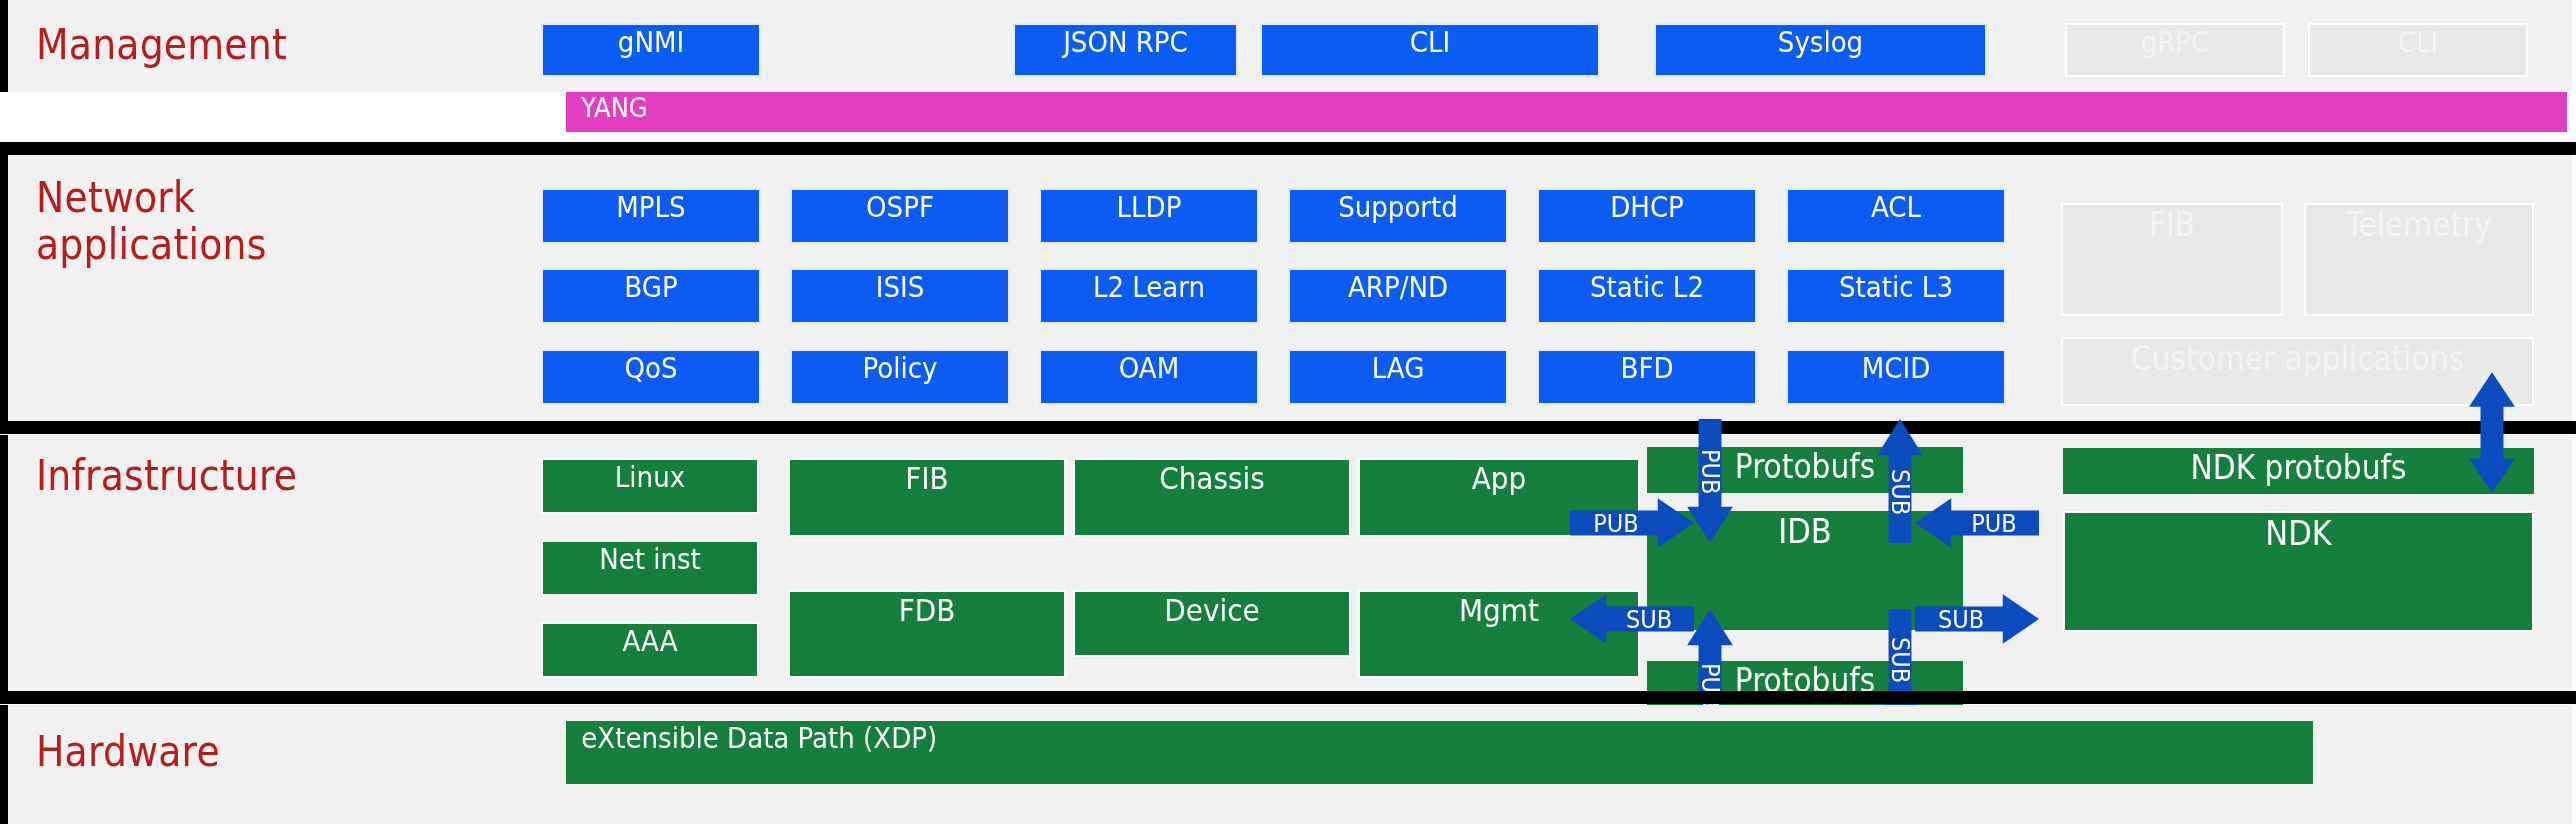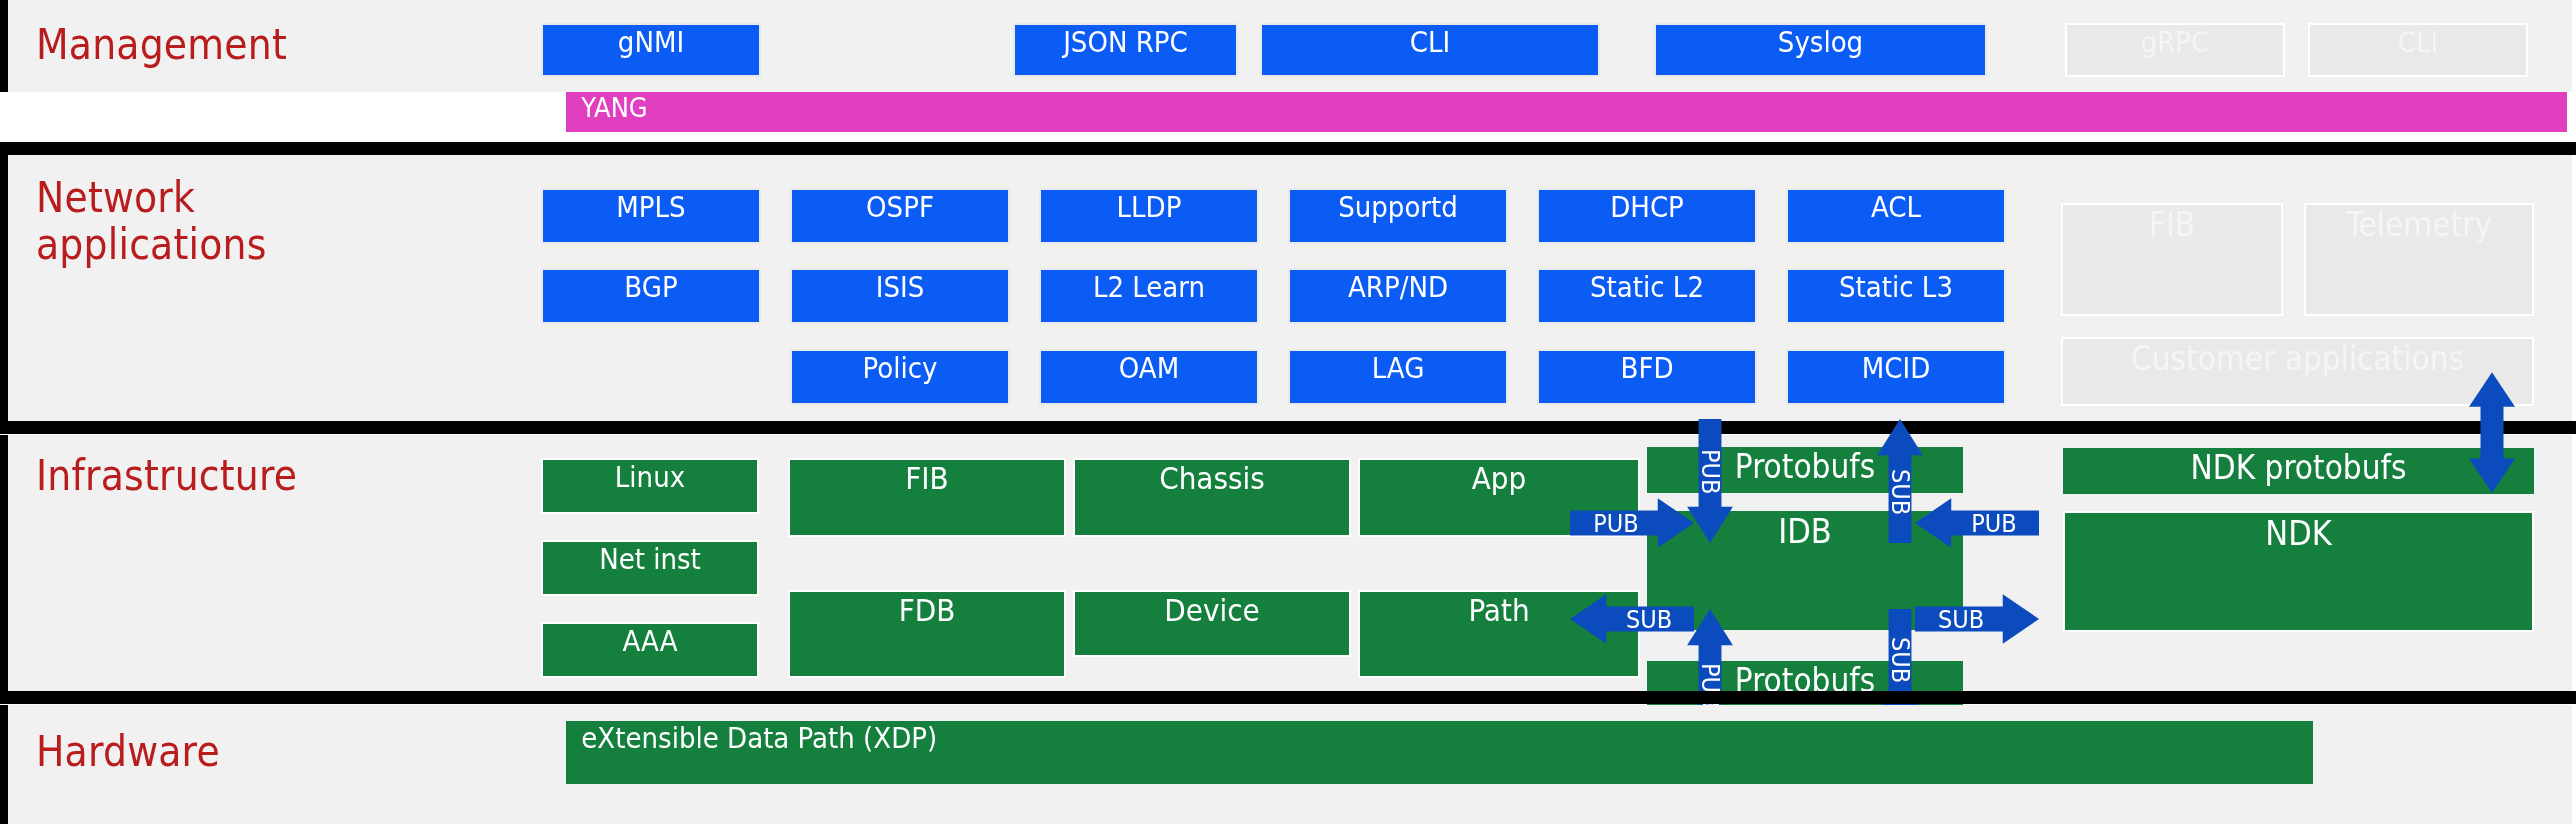--- a/index.html
+++ b/index.html
@@ -102,20 +102,23 @@
   <div class="box blue" style="left:1288px;top:268px;width:220px;height:56px;font-size:29px;">
       <span>ARP/ND</span>
     </div>
   <div class="box blue" style="left:1537px;top:268px;width:220px;height:56px;font-size:29px;">
       <span>Static L2</span>
     </div>
   <div class="box blue" style="left:1786px;top:268px;width:220px;height:56px;font-size:29px;">
       <span>Static L3</span>
     </div>
 
+  <div class="box blue" style="left:541px;top:349px;width:220px;height:56px;font-size:29px;">
+      <span>QoS</span>
+    </div>
   <div class="box blue" style="left:790px;top:349px;width:220px;height:56px;font-size:29px;">
       <span>Policy</span>
     </div>
   <div class="box blue" style="left:1039px;top:349px;width:220px;height:56px;font-size:29px;">
       <span>OAM</span>
     </div>
   <div class="box blue" style="left:1288px;top:349px;width:220px;height:56px;font-size:29px;">
       <span>LAG</span>
     </div>
   <div class="box blue" style="left:1537px;top:349px;width:220px;height:56px;font-size:29px;">
@@ -162,21 +165,21 @@
       <span>Chassis</span>
     </div>
   <div class="box teal" style="left:1073px;top:590px;width:278px;height:67px;font-size:31px;">
       <span>Device</span>
     </div>
 
   <div class="box teal" style="left:1358px;top:458px;width:282px;height:79px;font-size:31px;">
       <span>App</span>
     </div>
   <div class="box teal" style="left:1358px;top:590px;width:282px;height:88px;font-size:31px;">
-      <span>Path</span>
+      <span>Mgmt</span>
     </div>
 
   <div class="box teal flat" style="left:1647px;top:447px;width:316px;height:46px;font-size:33px;">
       <span>Protobufs</span>
     </div>
 
   <div class="box teal flat" style="left:1647px;top:511px;width:316px;height:119px;font-size:34px;">
       <span>IDB</span>
     </div>
 

